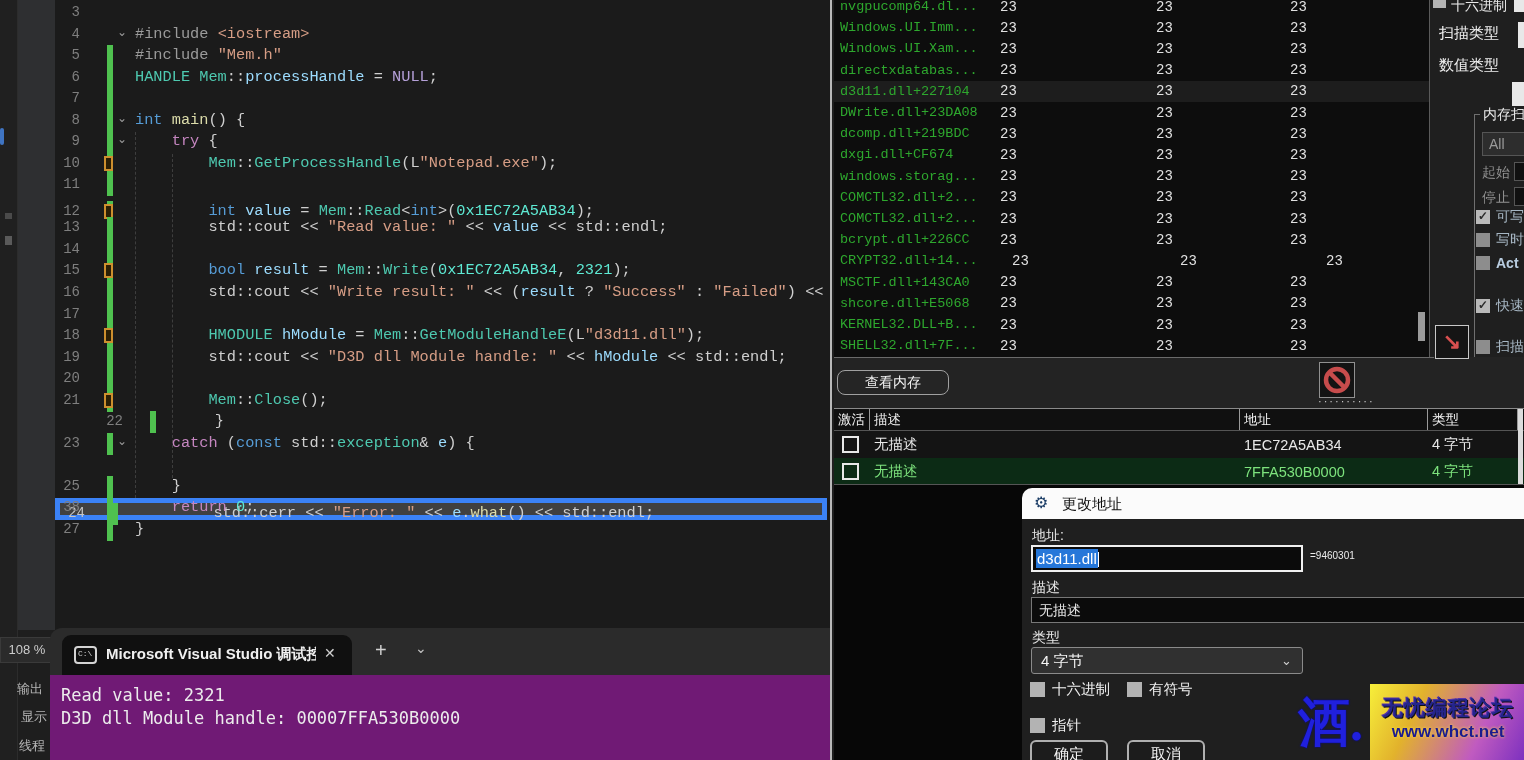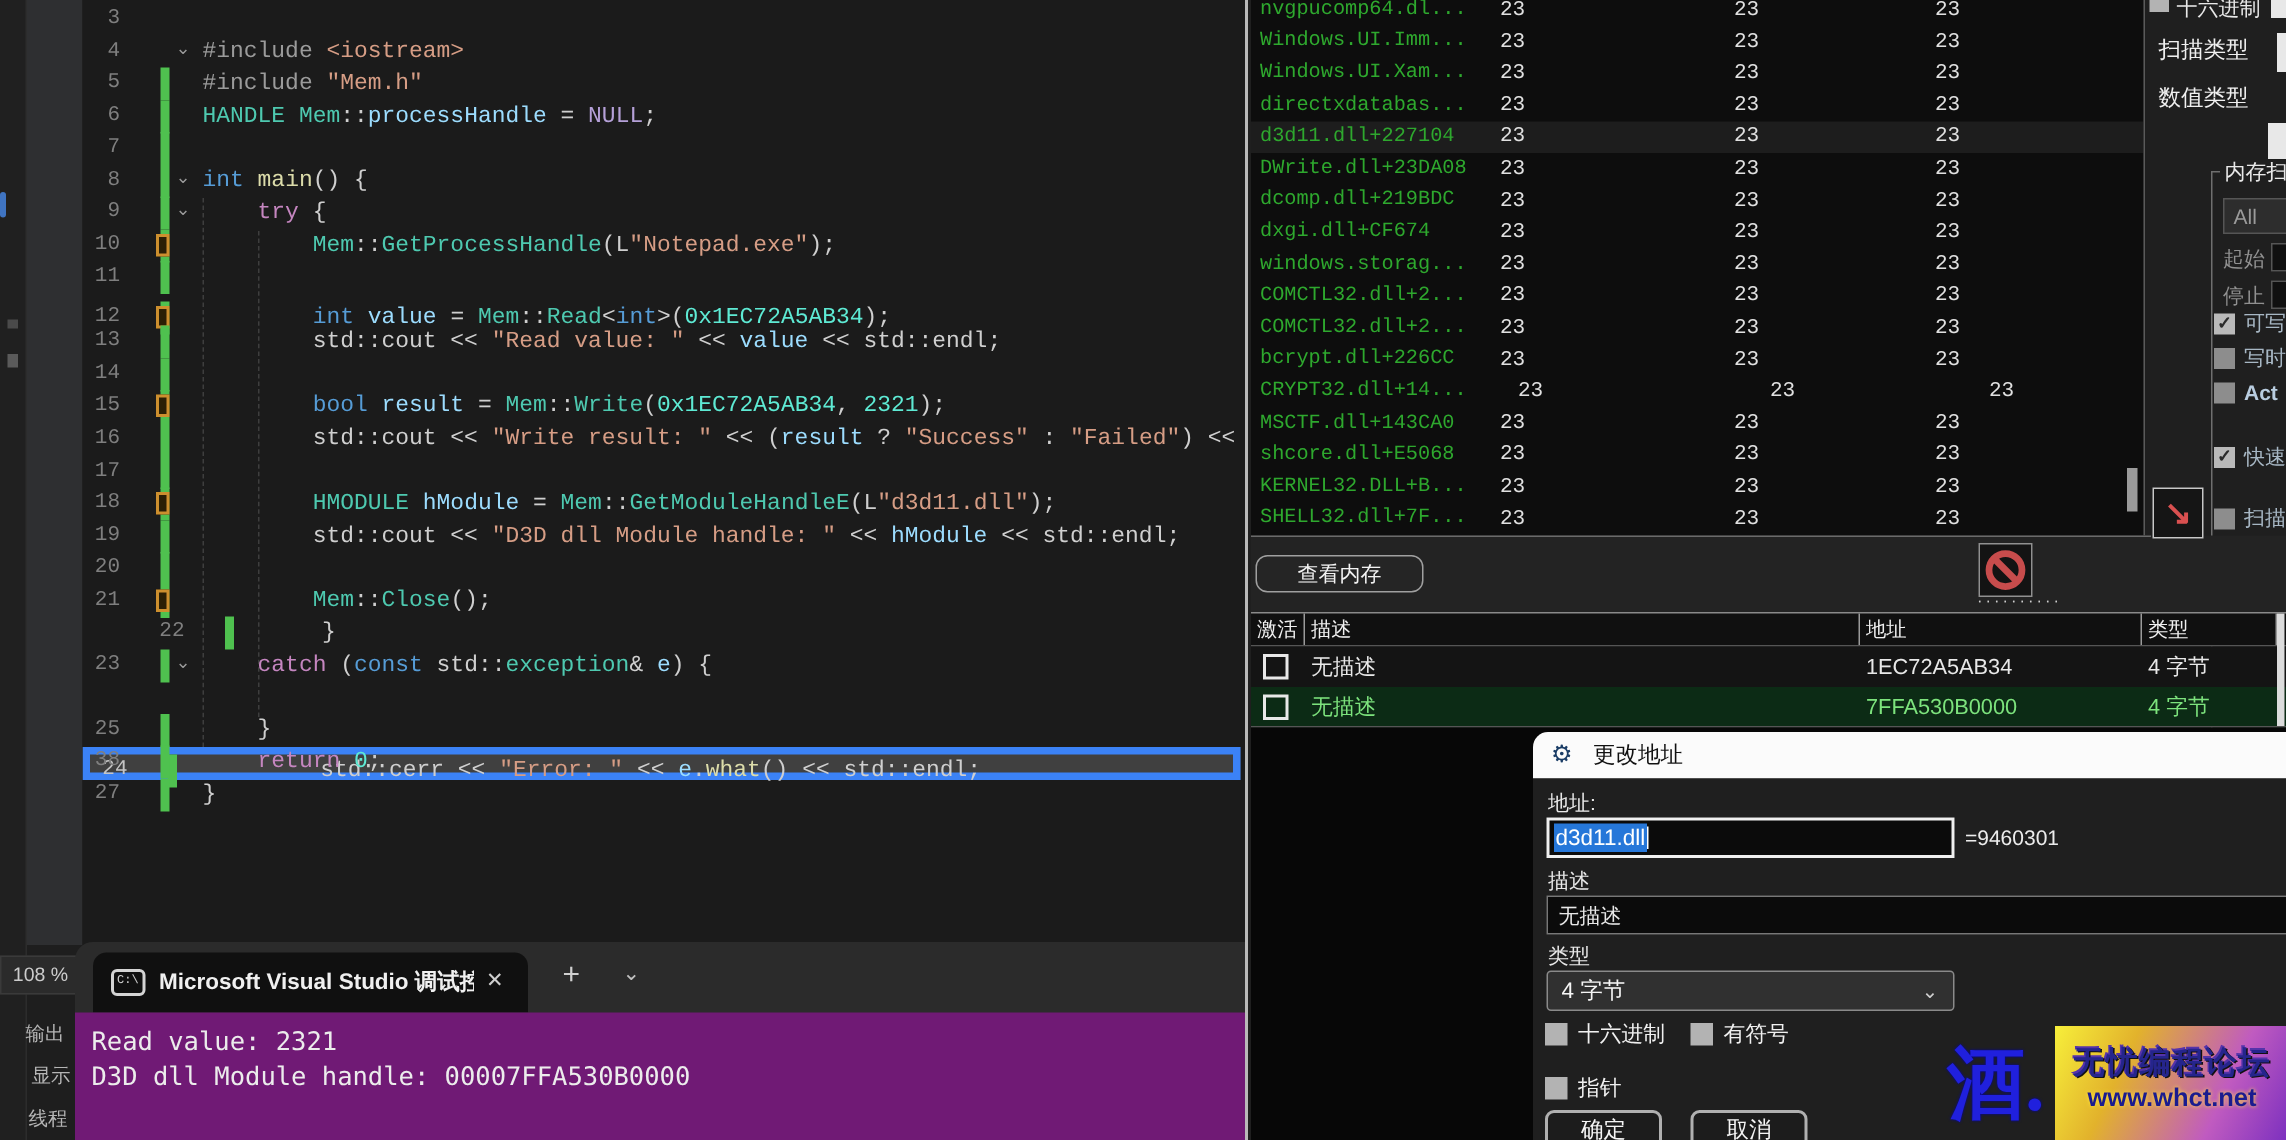--- a/index.html
+++ b/index.html
@@ -140,21 +140,21 @@
   #dlg-titlebar { position:absolute; left:0; top:0; width:504px; height:31px; background:#fbfbfb;
     border-radius:10px 0 0 0; }
   #dlg-icon { position:absolute; left:12px; top:5px; font-size:16px; color:#1b3d66; }
   #dlg-title { position:absolute; left:40px; top:0; height:31px; line-height:31px; color:#111; font-size:15px; }
   #dlg-body { position:absolute; left:0; top:31px; width:504px; height:241px; background:#1f1f1f; }
   .dlg-label { position:absolute; color:#e8e8e8; font-size:14px; }
   #addr-input { position:absolute; left:9px; top:26px; width:272px; height:27px; background:#0b0b0b;
     border:2px solid #f0f0f0; line-height:23px; padding-left:3px; white-space:nowrap; overflow:hidden; }
   #addr-input .sel { background:#2677d9; color:#fff; font-size:15px; padding:1px 1px; }
   #addr-input .caret { display:inline-block; width:1px; height:15px; background:#fff; vertical-align:middle; }
-  #dlg-equals { position:absolute; left:288px; top:31px; color:#ececec; font-size:14px; }
+  #dlg-equals { position:absolute; left:288px; top:31px; color:#ececec; font-size:10px; }
   #desc-input { position:absolute; left:9px; top:78px; width:494px; height:26px; background:#0b0b0b;
     border:1px solid #777; color:#e8e8e8; font-size:14px; line-height:24px; padding-left:7px; }
   #type-combo { position:absolute; left:9px; top:128px; width:272px; height:27px; background:#303030;
     border:1px solid #8a8a8a; border-radius:3px; color:#f5f5f5; font-size:15px; line-height:25px; padding-left:9px; }
   #type-combo .chev { position:absolute; right:10px; top:0; color:#cfcfcf; font-size:13px; }
   .dlg-check { position:absolute; height:16px; white-space:nowrap; }
   .dlg-check .box { display:inline-block; width:15px; height:15px; background:#b3b3b3; vertical-align:middle; margin-right:7px; }
   .dlg-check .lbl { color:#f0f0f0; font-size:14.5px; vertical-align:middle; }
   .dlg-btn { position:absolute; top:221px; width:78px; height:28px; background:#1c1c1c;
     border:2px solid #b0b0b0; border-radius:6px; color:#f5f5f5; font-size:15px;

